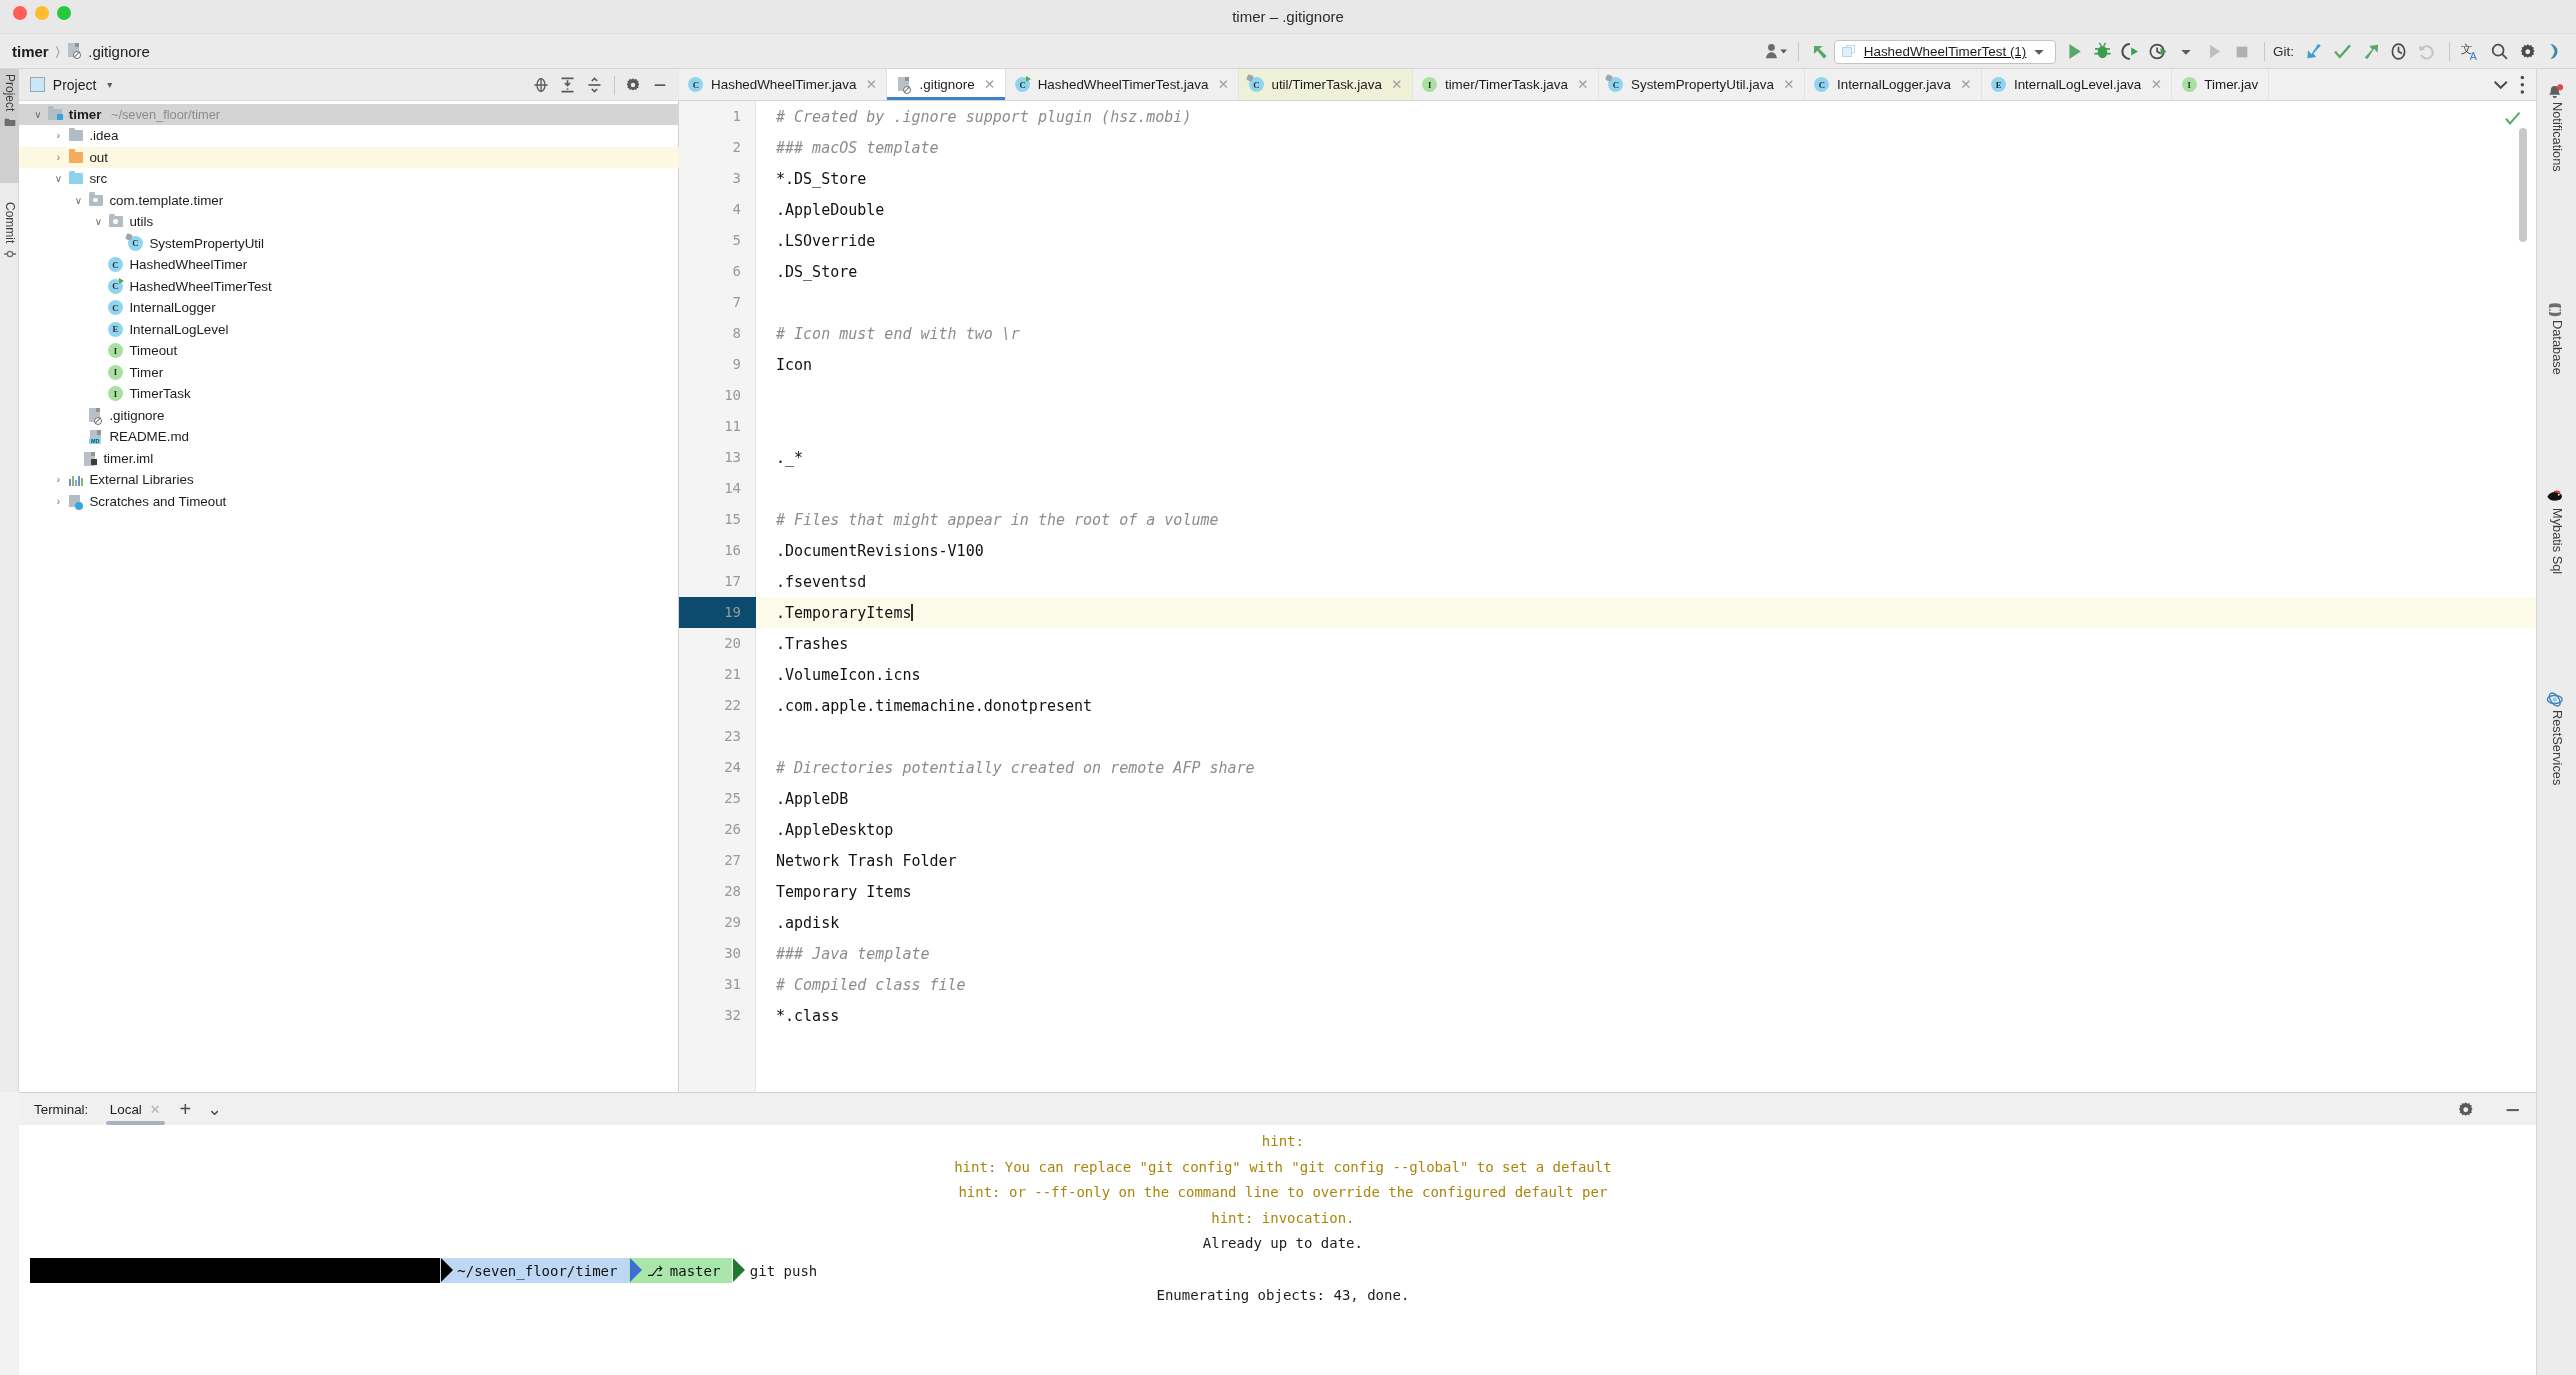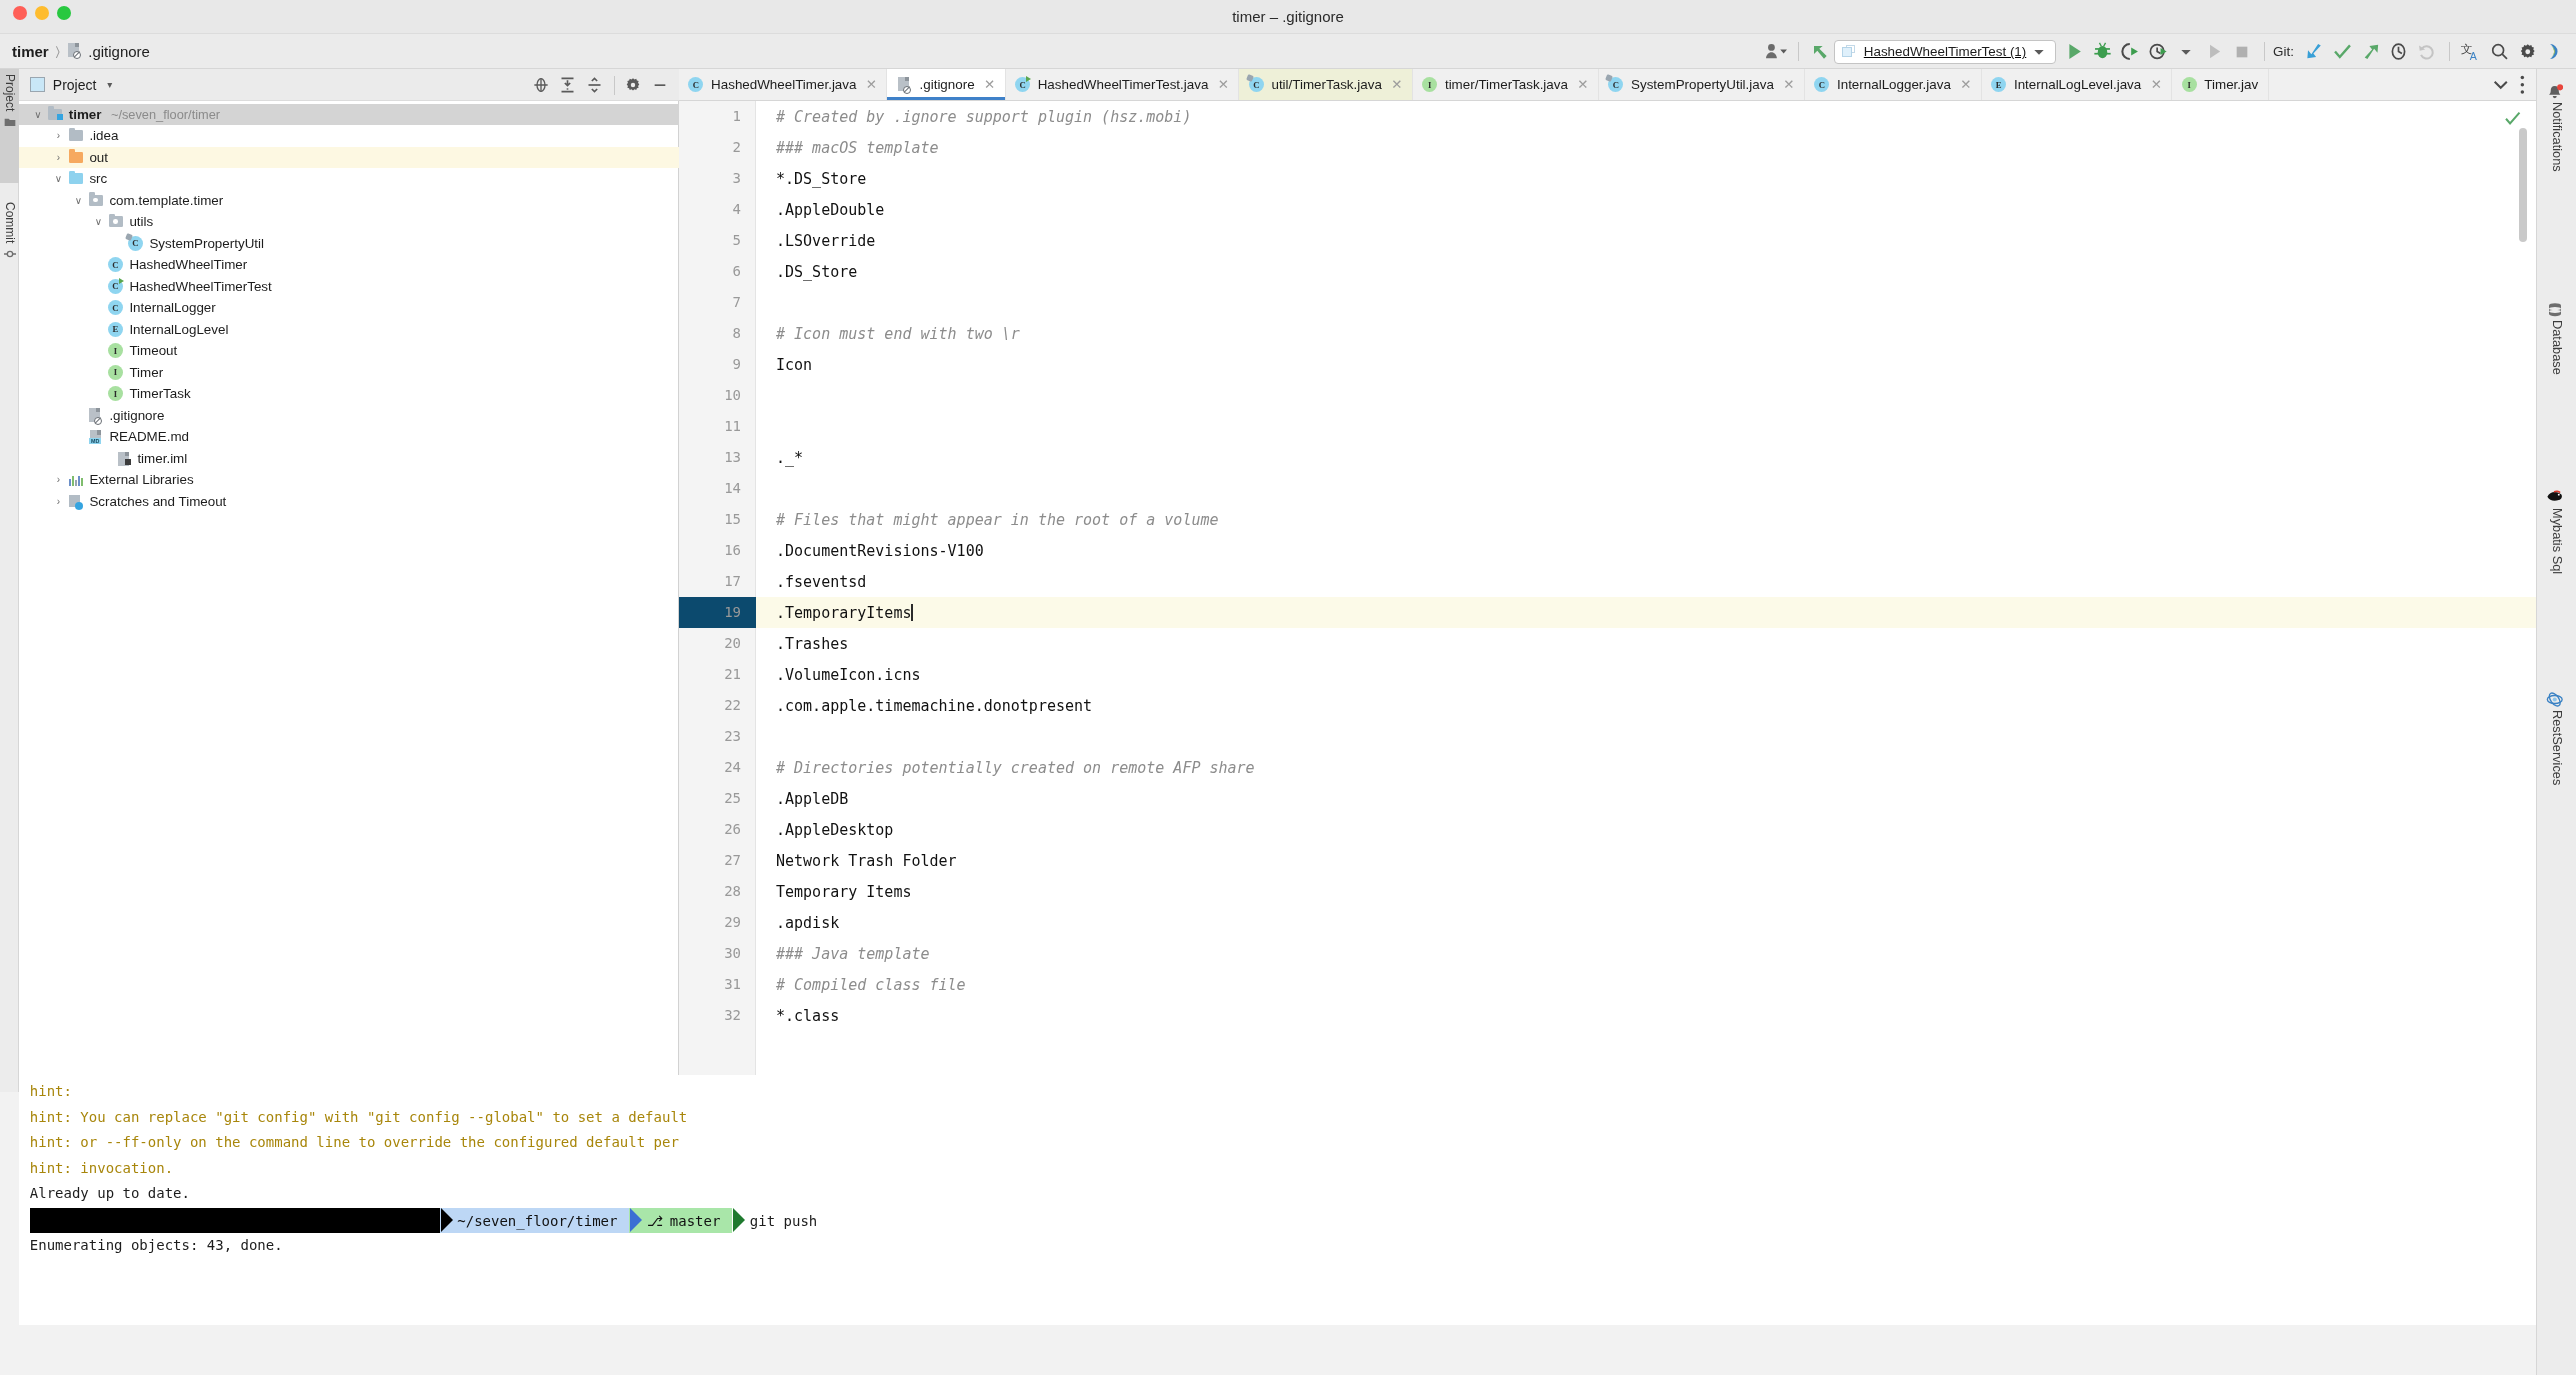--- a/index.html
+++ b/index.html
@@ -209,22 +209,22 @@
   .termtab {
     margin-left: 17.5px; height: 34px; display:flex; align-items:center; gap:8px;
     font-size: 13.4px; color:#1d1d1d; position: relative; padding: 0 4px;
   }
   .termtab:after { content:''; position:absolute; left:0; right:0; bottom:1.3px; height:3.4px; background:#a9b2c0; border-radius:2px; }
   .termtab .x { color:#b0b0b0; font-size: 12.8px; }
   .term-actions { margin-left: 15px; display:flex; align-items:center; gap: 16px; }
   .termhead-right { position:absolute; right: 9.4px; top:0; height:34px; display:flex; align-items:center; gap: 20px; }
 
   .terminal {
-    position: absolute; left: 19px; top: 1075px; width: 2517px; height: 250px;
-    background: #ffffff; padding: 4px 0 0 10.8px; overflow: hidden;
+    position: absolute; left: 19px; top: 1125px; width: 2517px; height: 250px;
+    background: #ffffff; padding: 4px 0 0 10.8px; overflow: hidden; text-align: center;
   }
   .tline {
     height: 25.5px; line-height: 25.5px; font-family: "DejaVu Sans Mono", monospace;
     font-size: 14px; color: #1d1d1d; white-space: pre;
   }
   .tline.hint { color: #a8860b; }
 
   .promptline { height: 25.5px; display: flex; align-items: stretch; margin-top: 1.3px; }
   .pseg { display: flex; align-items: center; font-family: "DejaVu Sans Mono", monospace; font-size: 14px; position: relative; }
   .pseg.blk { background: #000000; width: 410px; }
@@ -601,21 +601,21 @@
       </div>
       <div class="trow" style="padding-left: 50px;">
         <span class="tw"></span>
         <span class="ic">
           <span class="filedoc"></span>
           <span class="filedoc-fold"></span>
           <span class="md-badge">MD</span>
         </span>
         <span class="tlabel">README.md</span>
       </div>
-      <div class="trow" style="padding-left: 78px;">
+      <div class="trow" style="padding-left: 44px;">
         <span class="tw"></span>
         <span class="ic">
           <span class="filedoc"></span>
           <span class="filedoc-fold"></span>
           <span class="iml-badge"></span>
         </span>
         <span class="tlabel">timer.iml</span>
       </div>
       <div class="trow" style="padding-left: 30px;">
         <span class="tw">›</span>

